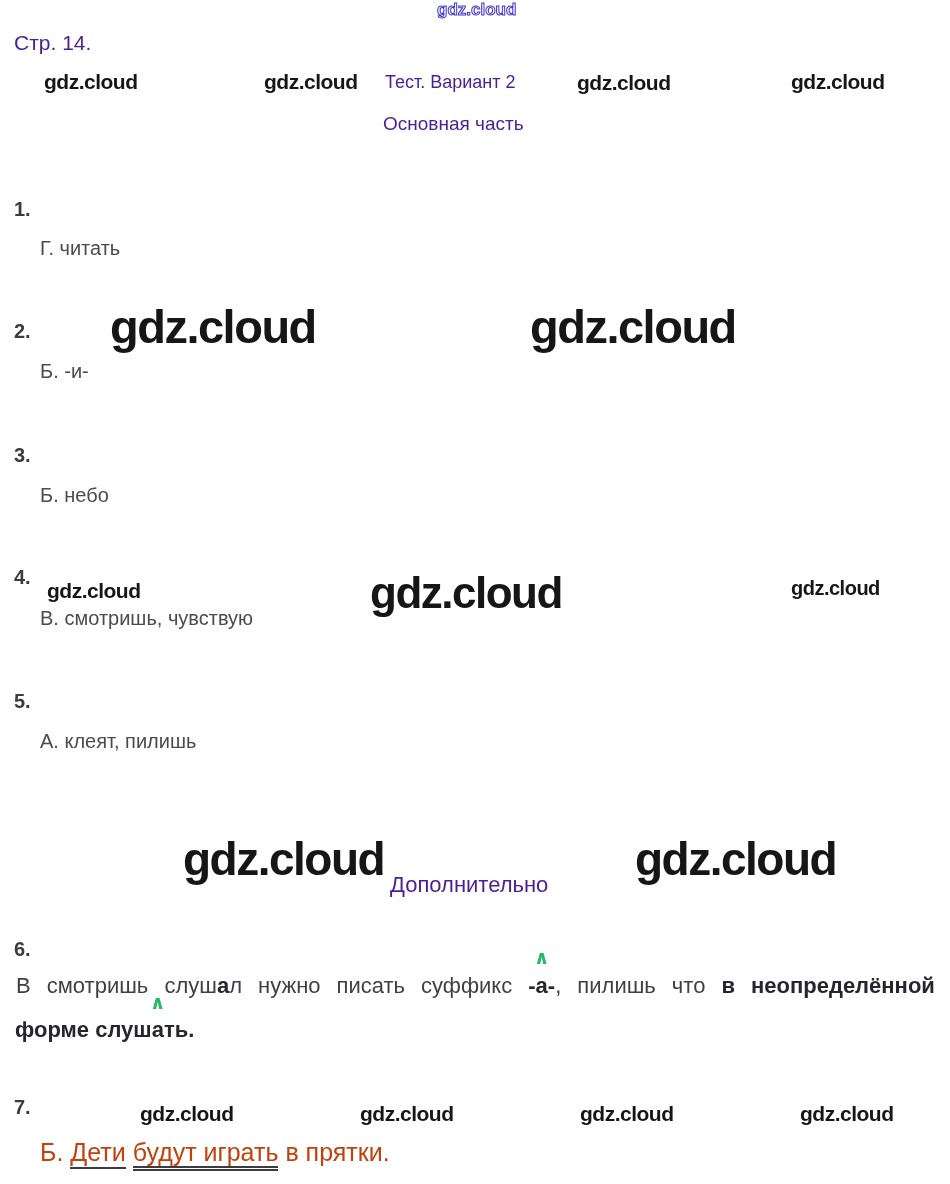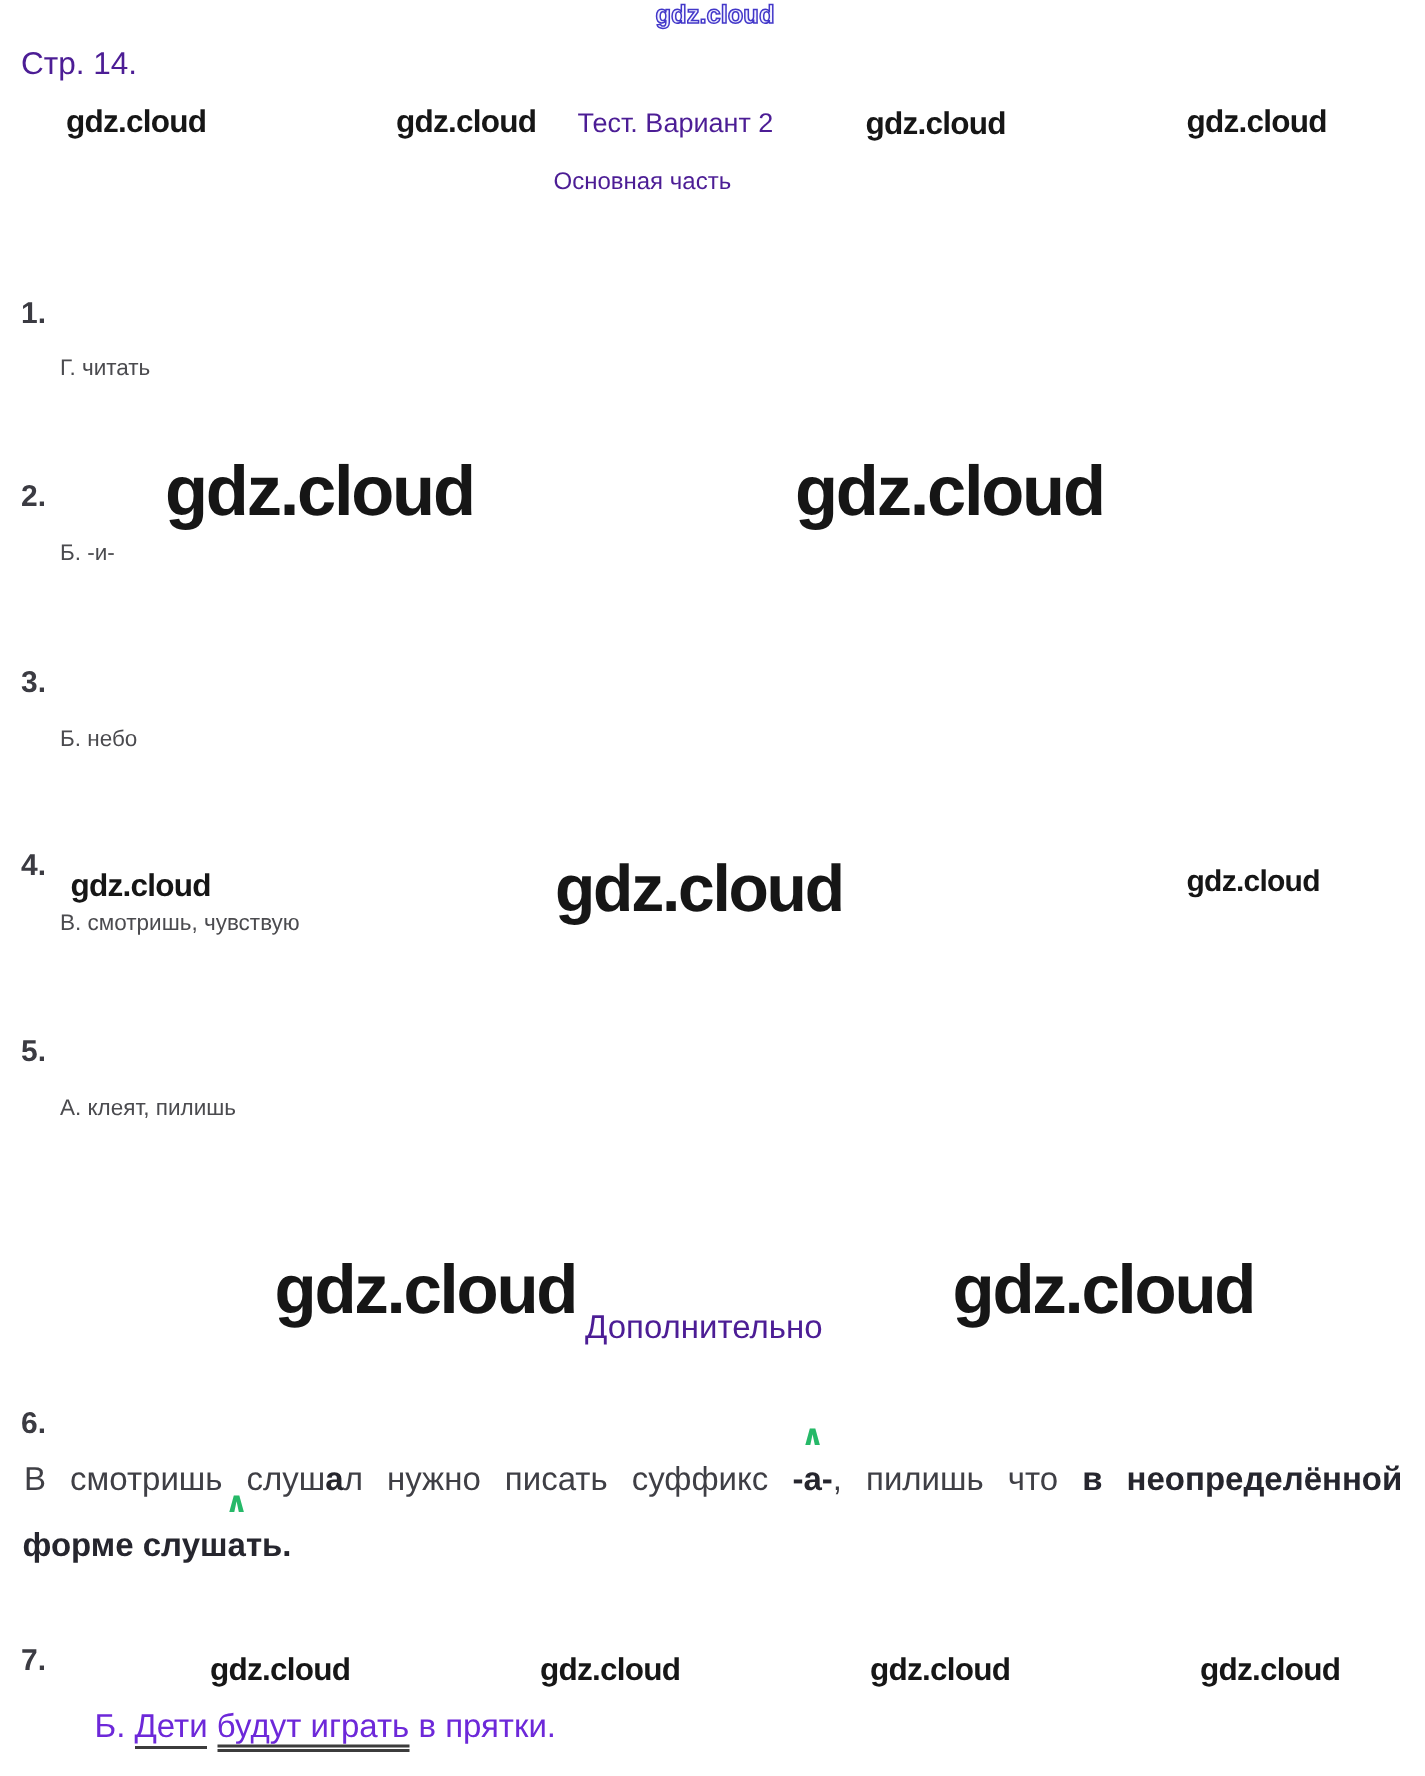--- a/index.html
+++ b/index.html
@@ -10,44 +10,44 @@
   .abs { position:absolute; white-space:nowrap; }
   
   .wm { position:absolute; color:#161616; font-weight:700; white-space:nowrap;
         line-height:1.15; letter-spacing:-0.5px; }
   .wm.big { letter-spacing:-1.5px; }
   .wm.outline { color:#f2f1ff; -webkit-text-stroke:1px #4237c9; letter-spacing:0; }
   
   .heading { font-weight:400; color:#4c1d95; }
   .page-label { left:14px; top:31px; font-size:21px; }
   .test-title { left:385px; top:72px; font-size:18px; }
-  .section-title { left:369px; top:113px; font-size:16px; }
+  .section-title { left:383px; top:113px; font-size:19px; }
   .extra-title { left:390px; top:872px; font-size:22px; }
   
   .num { font-weight:700; color:#3b3b42; font-size:20px; }
   .q1n{left:14px;top:198px} .q2n{left:14px;top:320px} .q3n{left:14px;top:444px}
   .q4n{left:14px;top:566px} .q5n{left:14px;top:690px} .q6n{left:14px;top:938px}
   .q7n{left:14px;top:1096px}
   
-  .ans { color:#4b4b4f; font-size:15px; }
+  .ans { color:#4b4b4f; font-size:20px; }
   .a1{left:40px;top:237px} .a2{left:40px;top:360px} .a3{left:40px;top:484px}
   .a4{left:40px;top:607px} .a5{left:40px;top:730px}
   
   #a6-line1 { position:absolute; left:16px; top:973px; width:919px;
               display:flex; justify-content:space-between;
               font-size:22px; color:#3f3f45; }
   #a6-line1 .b, #a6-line2 { font-weight:700; color:#26262e; }
   #a6-line2 { position:absolute; left:15px; top:1017px; font-size:22px; white-space:nowrap; }
   .caret-anchor { position:relative; }
   .caret { position:absolute; left:50%; transform:translateX(-50%); top:-25px;
            color:#26b968; font-weight:700; font-size:19px; line-height:1; }
   #a6-line2 .caret { top:-24px; }
   
-  #a7-text { position:absolute; left:40px; top:1138px; font-size:22px;
-             color:#6d28d9; white-space:pre;margin-left:23px; }
+  #a7-text { position:absolute; left:40px; top:1138px; font-size:25px;
+             color:#c2410c; white-space:pre; }
   .u-single { border-bottom:2px solid #3c3c3c; padding-bottom:1px; }
   .u-double { border-bottom:5px double #3c3c3c; padding-bottom:0px; }
 </style>
 </head>
 <body>
 
 <div class="page">
   <div>
       <span class="wm outline" style="left: 437px; top: 0px; font-size: 17px;">gdz.cloud</span>
       <span class="wm" style="left: 44px; top: 70px; font-size: 21px;">gdz.cloud</span>

